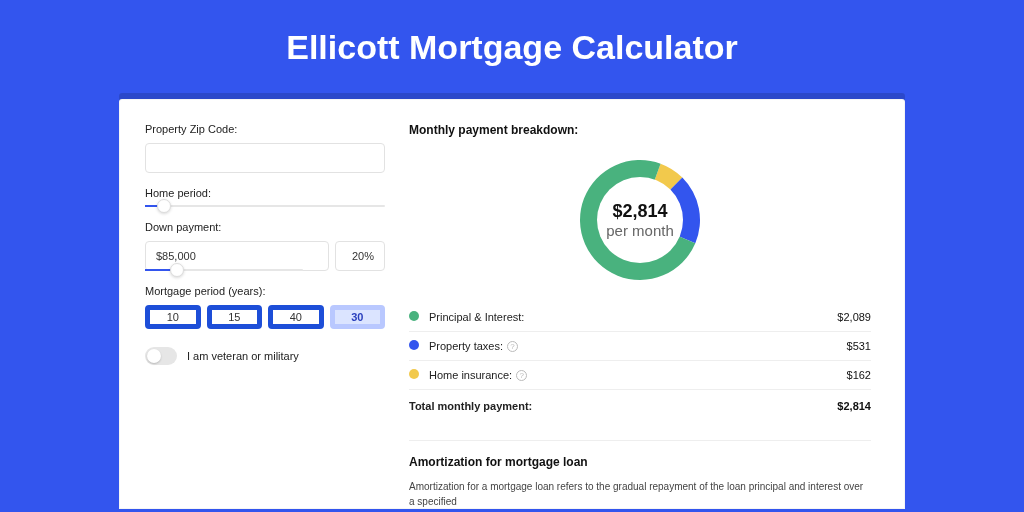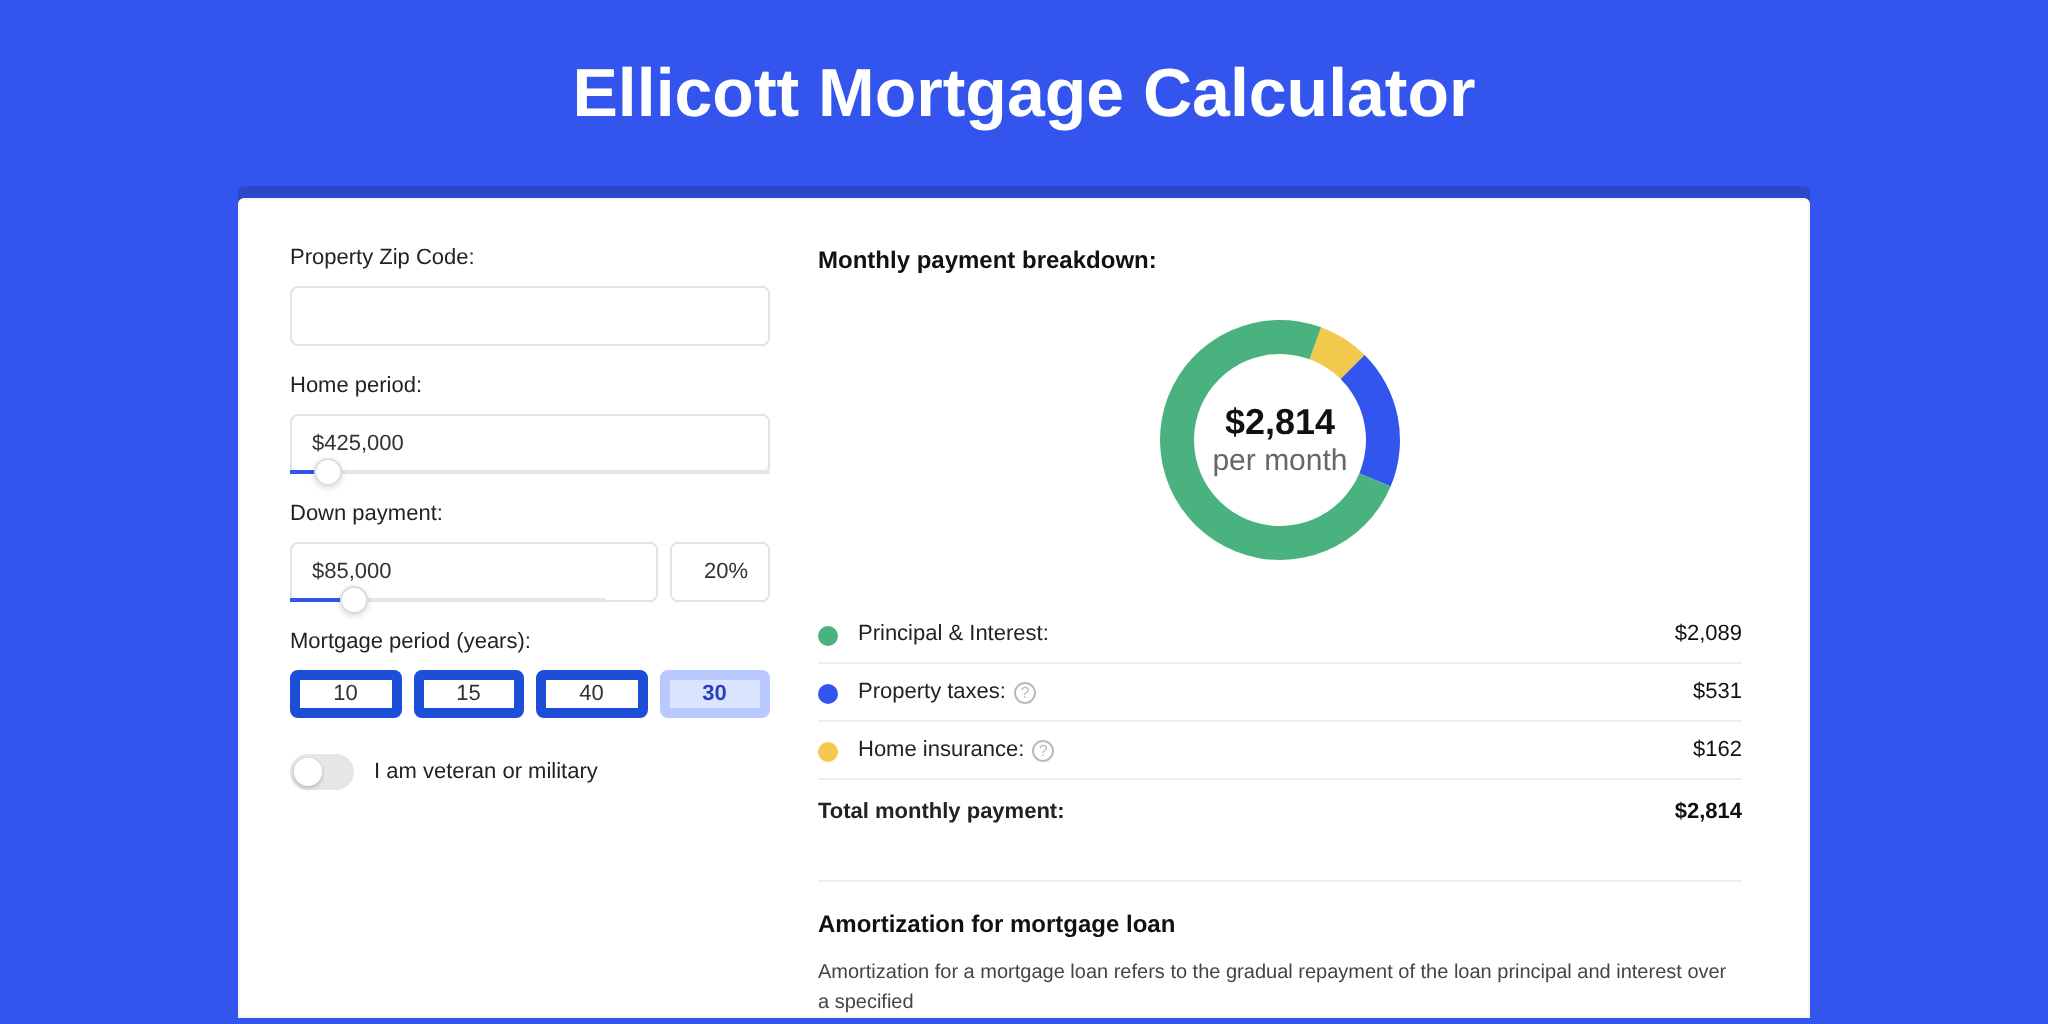--- a/index.html
+++ b/index.html
@@ -23,21 +23,21 @@
   .period-btn.active { background: #dbe4ff; border-color: #b9c8ff; color: #2a3fbd; font-weight: 600; }
   .toggle-row { display: flex; align-items: center; gap: 10px; margin-top: 18px; }
   .toggle { width: 32px; height: 18px; background: #e6e6e6; border-radius: 9px; position: relative; cursor: pointer; }
   .toggle .knob { position: absolute; left: 2px; top: 2px; width: 14px; height: 14px; background: #fff; border-radius: 50%; box-shadow: 0 1px 2px rgba(0,0,0,.2); }
   .section-title { font-size: 12px; font-weight: 700; color: #111; margin-bottom: 10px; }
   .donut-wrap { display:flex; justify-content:center; padding: 8px 0 18px; }
   .donut { position: relative; width: 130px; height: 130px; }
   .donut .center { position: absolute; inset: 22px; background: #fff; border-radius: 50%; display:flex; flex-direction:column; align-items:center; justify-content:center; }
   .donut .amount { font-size: 18px; font-weight: 700; color: #111; }
   .donut .per { font-size: 15px; color: #666; }
-  .breakdown-row { display:flex; align-items:flex-end; padding: 8px 0; border-bottom: 1px solid #eee; font-size: 11px; }
+  .breakdown-row { display:flex; align-items:flex-start; padding: 8px 0; border-bottom: 1px solid #eee; font-size: 11px; }
   .breakdown-row.total { font-weight: 700; border-bottom: none; padding-top: 10px; }
   .dot { width: 10px; height: 10px; border-radius: 50%; margin-right: 10px; }
   .dot.g { background: #49b27e; }
   .dot.b { background: #3355ee; }
   .dot.y { background: #f2c94c; }
   .bd-label { flex: 1; color: #222; display:flex; align-items:center; gap:4px; }
   .bd-val { color: #111; }
   .info-icon { width:11px; height:11px; border:1px solid #bbb; border-radius:50%; display:inline-flex; align-items:center; justify-content:center; font-size:8px; color:#bbb; }
   .amort { margin-top: 20px; border-top: 1px solid #eee; padding-top: 14px; }
   .amort-title { font-size: 12px; font-weight: 700; color:#111; margin-bottom: 10px; }
@@ -51,21 +51,20 @@
 <div class="card">
   <div class="left">
 
     <div class="field">
       <label class="field-label">Property Zip Code:</label>
       <input class="text-input" value="" style="">
     </div>
 
     <div class="field">
       <label class="field-label">Home period:</label>
-      <input class="text-input" value="$425,000" style="">
       <div class="slider-track">
         <div class="slider-fill" style="width: 8%;"></div>
         <div class="slider-thumb" style="left: 8%;"></div>
       </div>
     </div>
 
     <div class="field">
       <label class="field-label">Down payment:</label>
       <div class="dp-row">
         <input class="text-input dp-amount" value="$85,000" style="">

